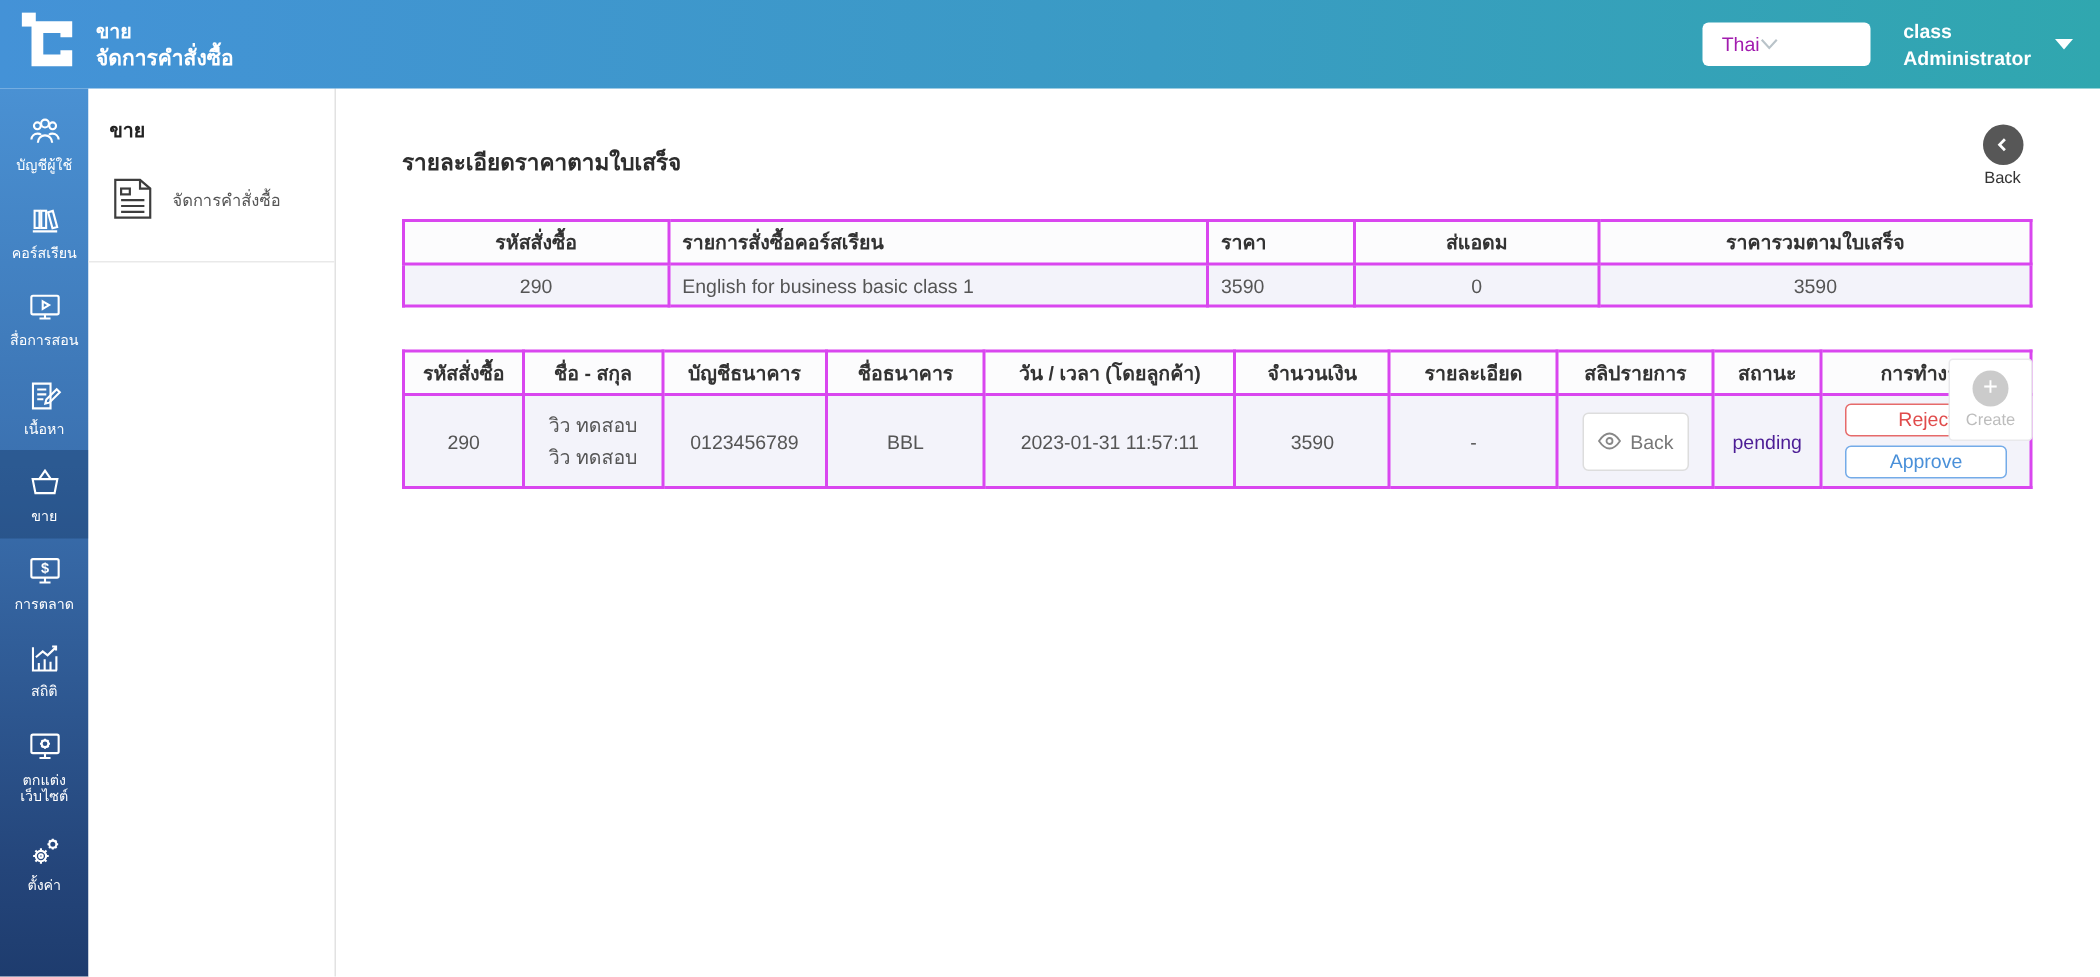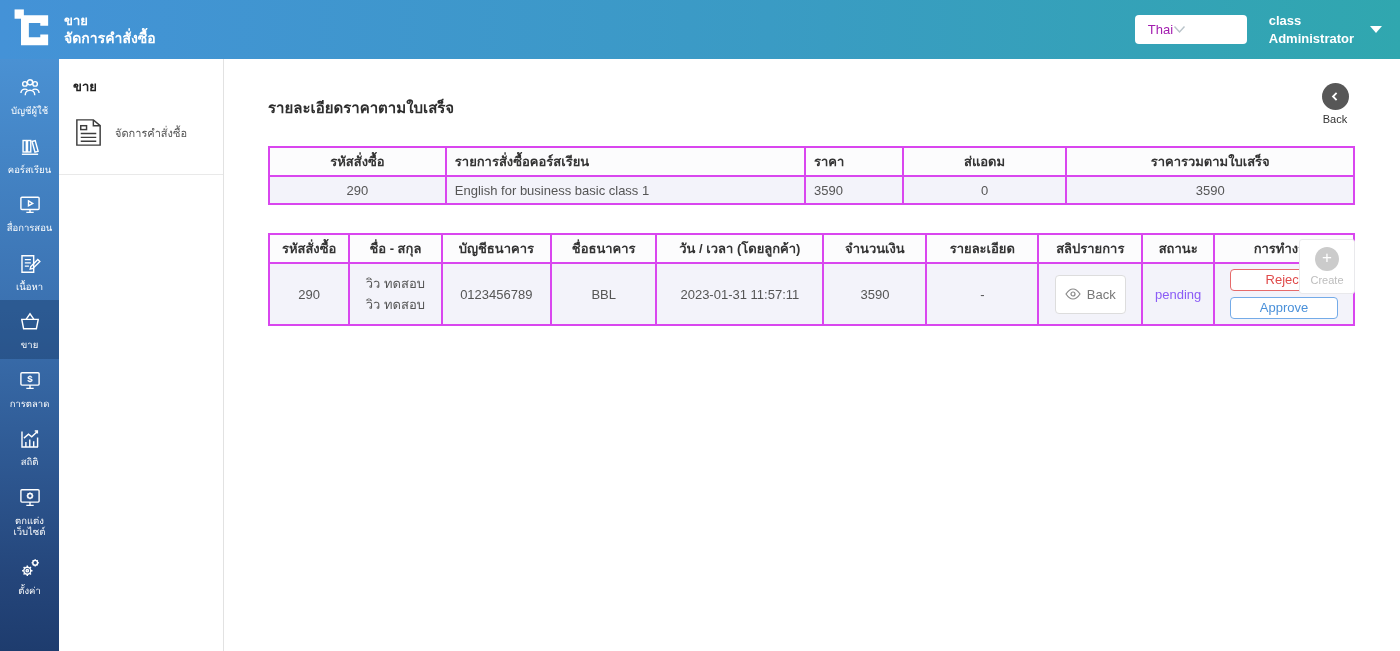--- a/index.html
+++ b/index.html
@@ -80,21 +80,21 @@
   .t1 th.col-course, .t1 td.col-course { text-align:left; }
   .t1 th.col-price,  .t1 td.col-price  { text-align:left; }
   .t2 { margin-top:28px; }
   .t2 td { height:55px; }
 
   .view-btn {
     background:#fff; border:1px solid #ddd; border-radius:4px;
     padding:11px 9px; display:inline-flex; align-items:center; gap:6px;
     color:#777; font-size:13px; cursor:pointer; font-family:inherit;
   }
-  .status-pending { color:#8b5cf6; }
+  .status-pending { color:#4c1d95; }
   .act-btn {
     display:block; width:calc(100% - 14px); margin:1px auto;
     background:#fff; border-radius:4px; font-size:13px; padding:2px 0 3px;
     cursor:pointer; font-family:inherit;
   }
   .reject-btn { border:1px solid #e66a6a; color:#e04b4b; }
   .approve-btn { border:1px solid #74abe8; color:#4a90d9; margin-top:6px; }
 
   .note { margin:22px 40px 0 44px; font-size:13.5px; color:#475063; line-height:19px; }
 </style>

